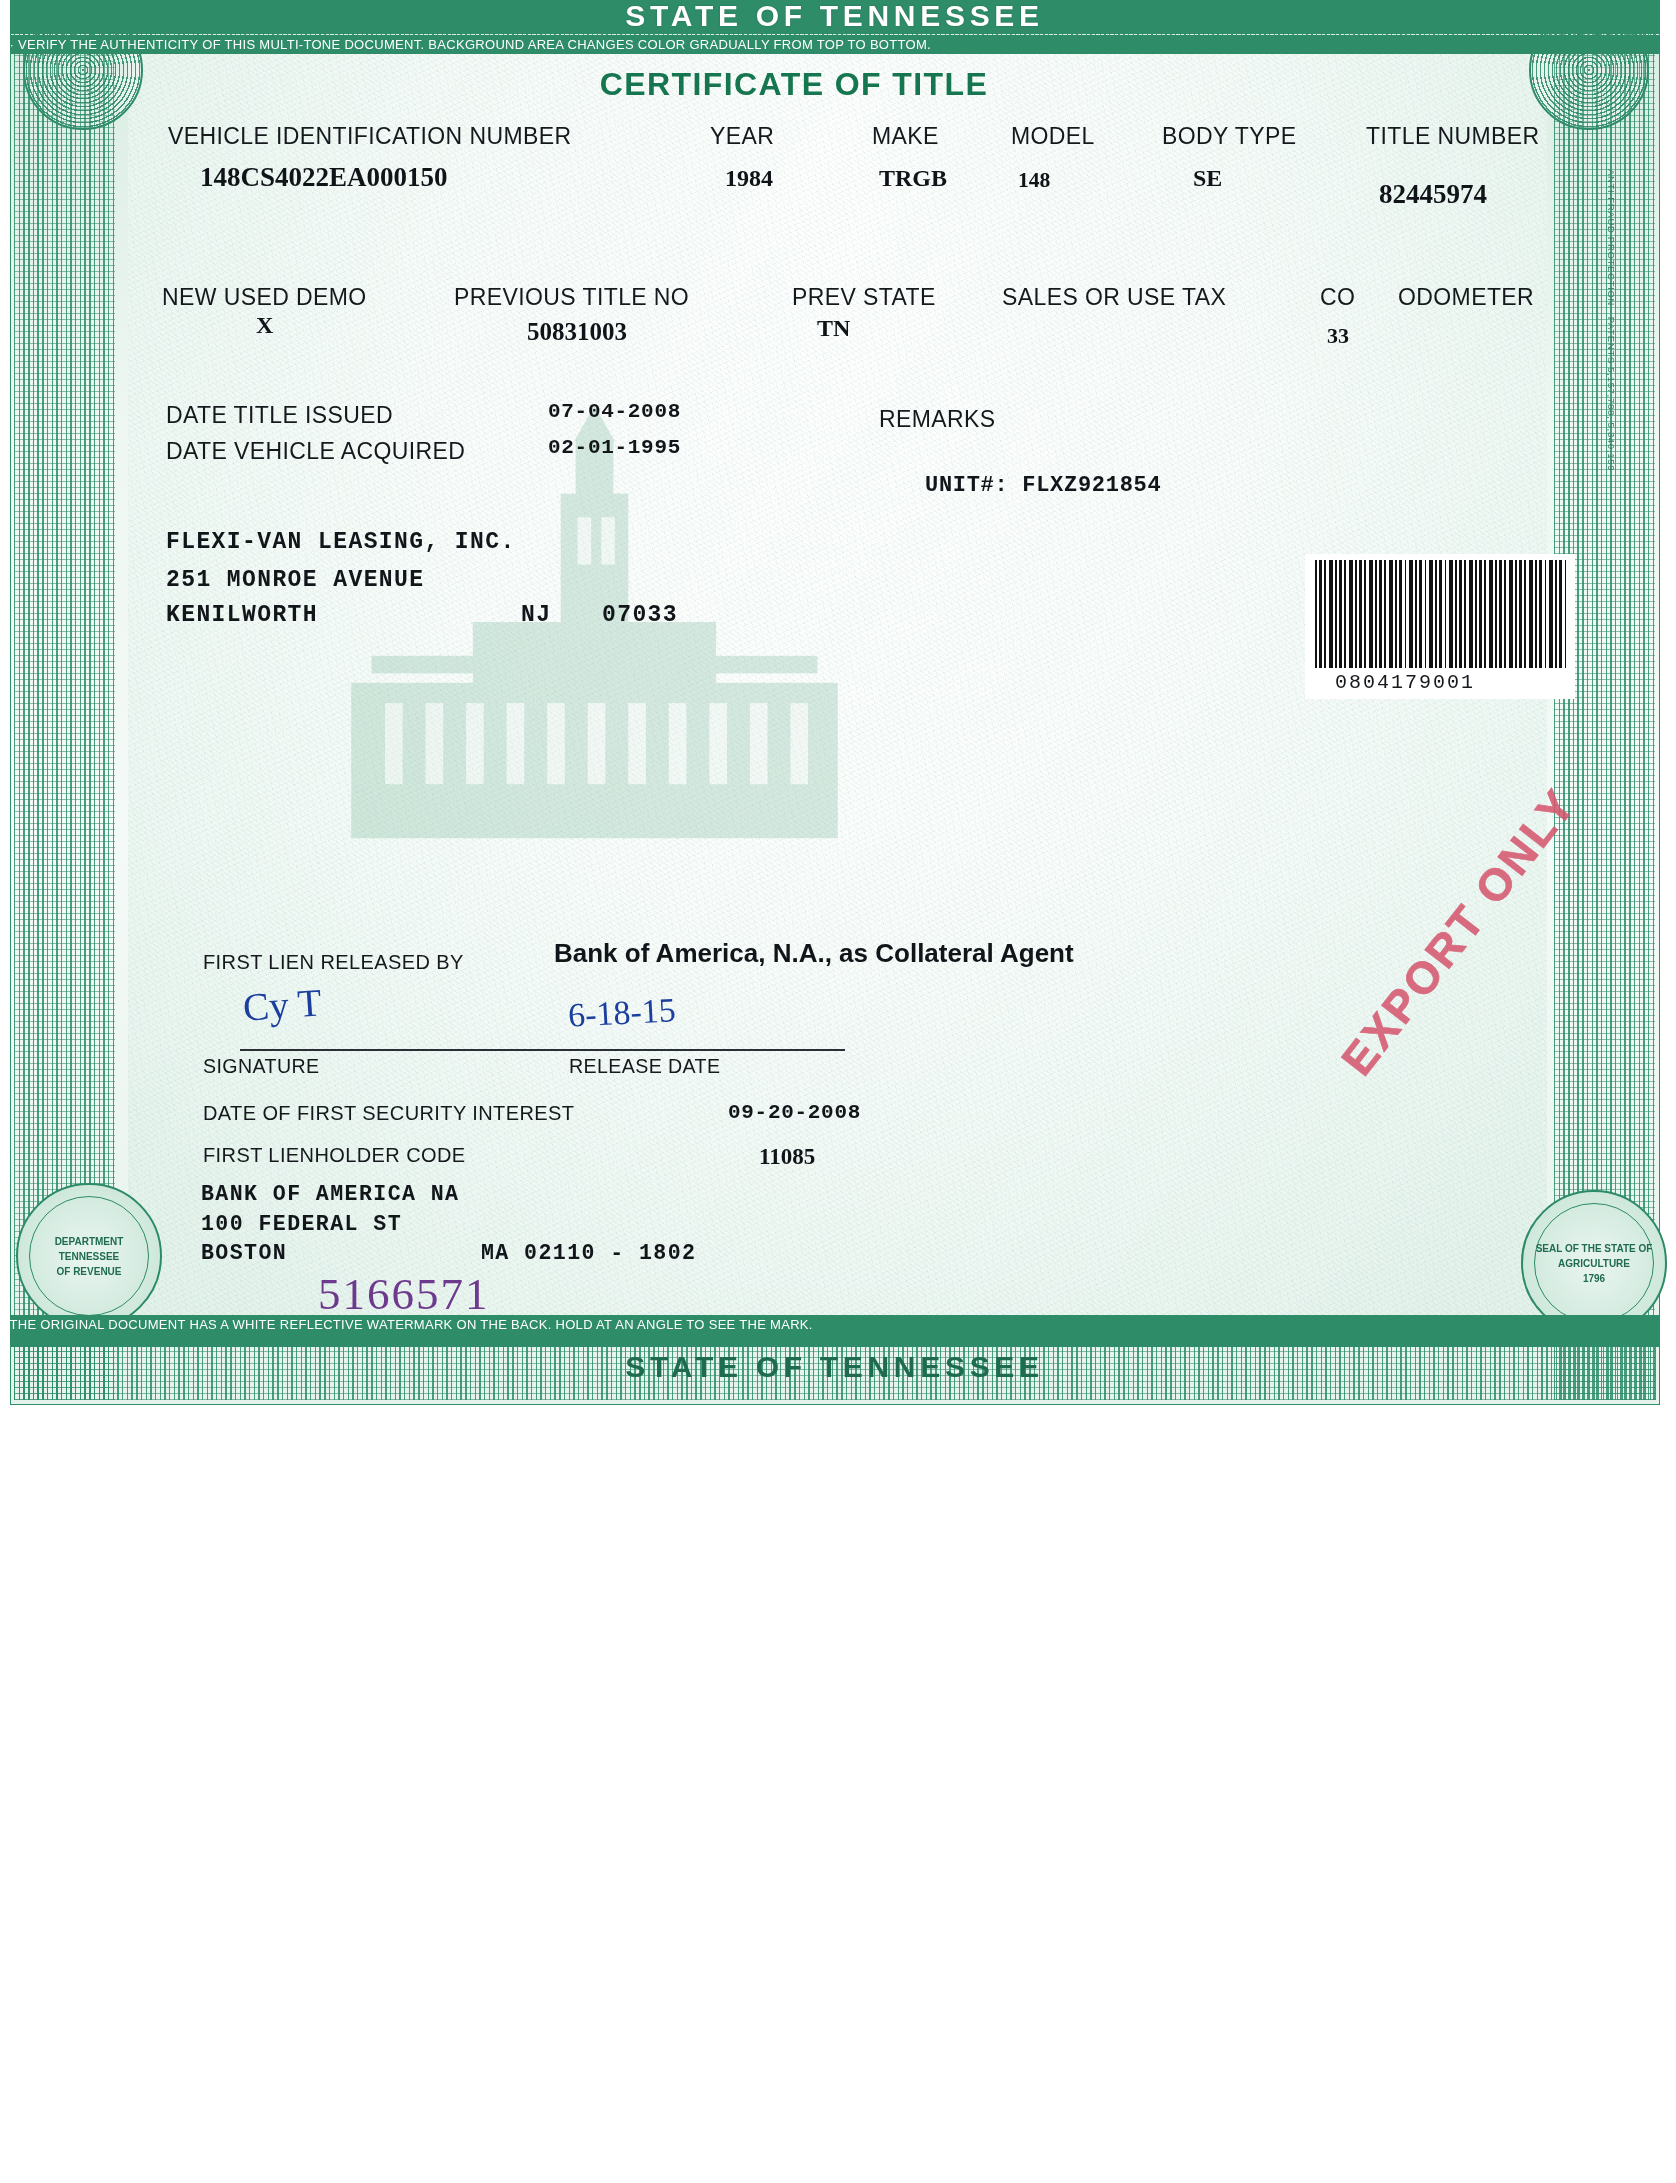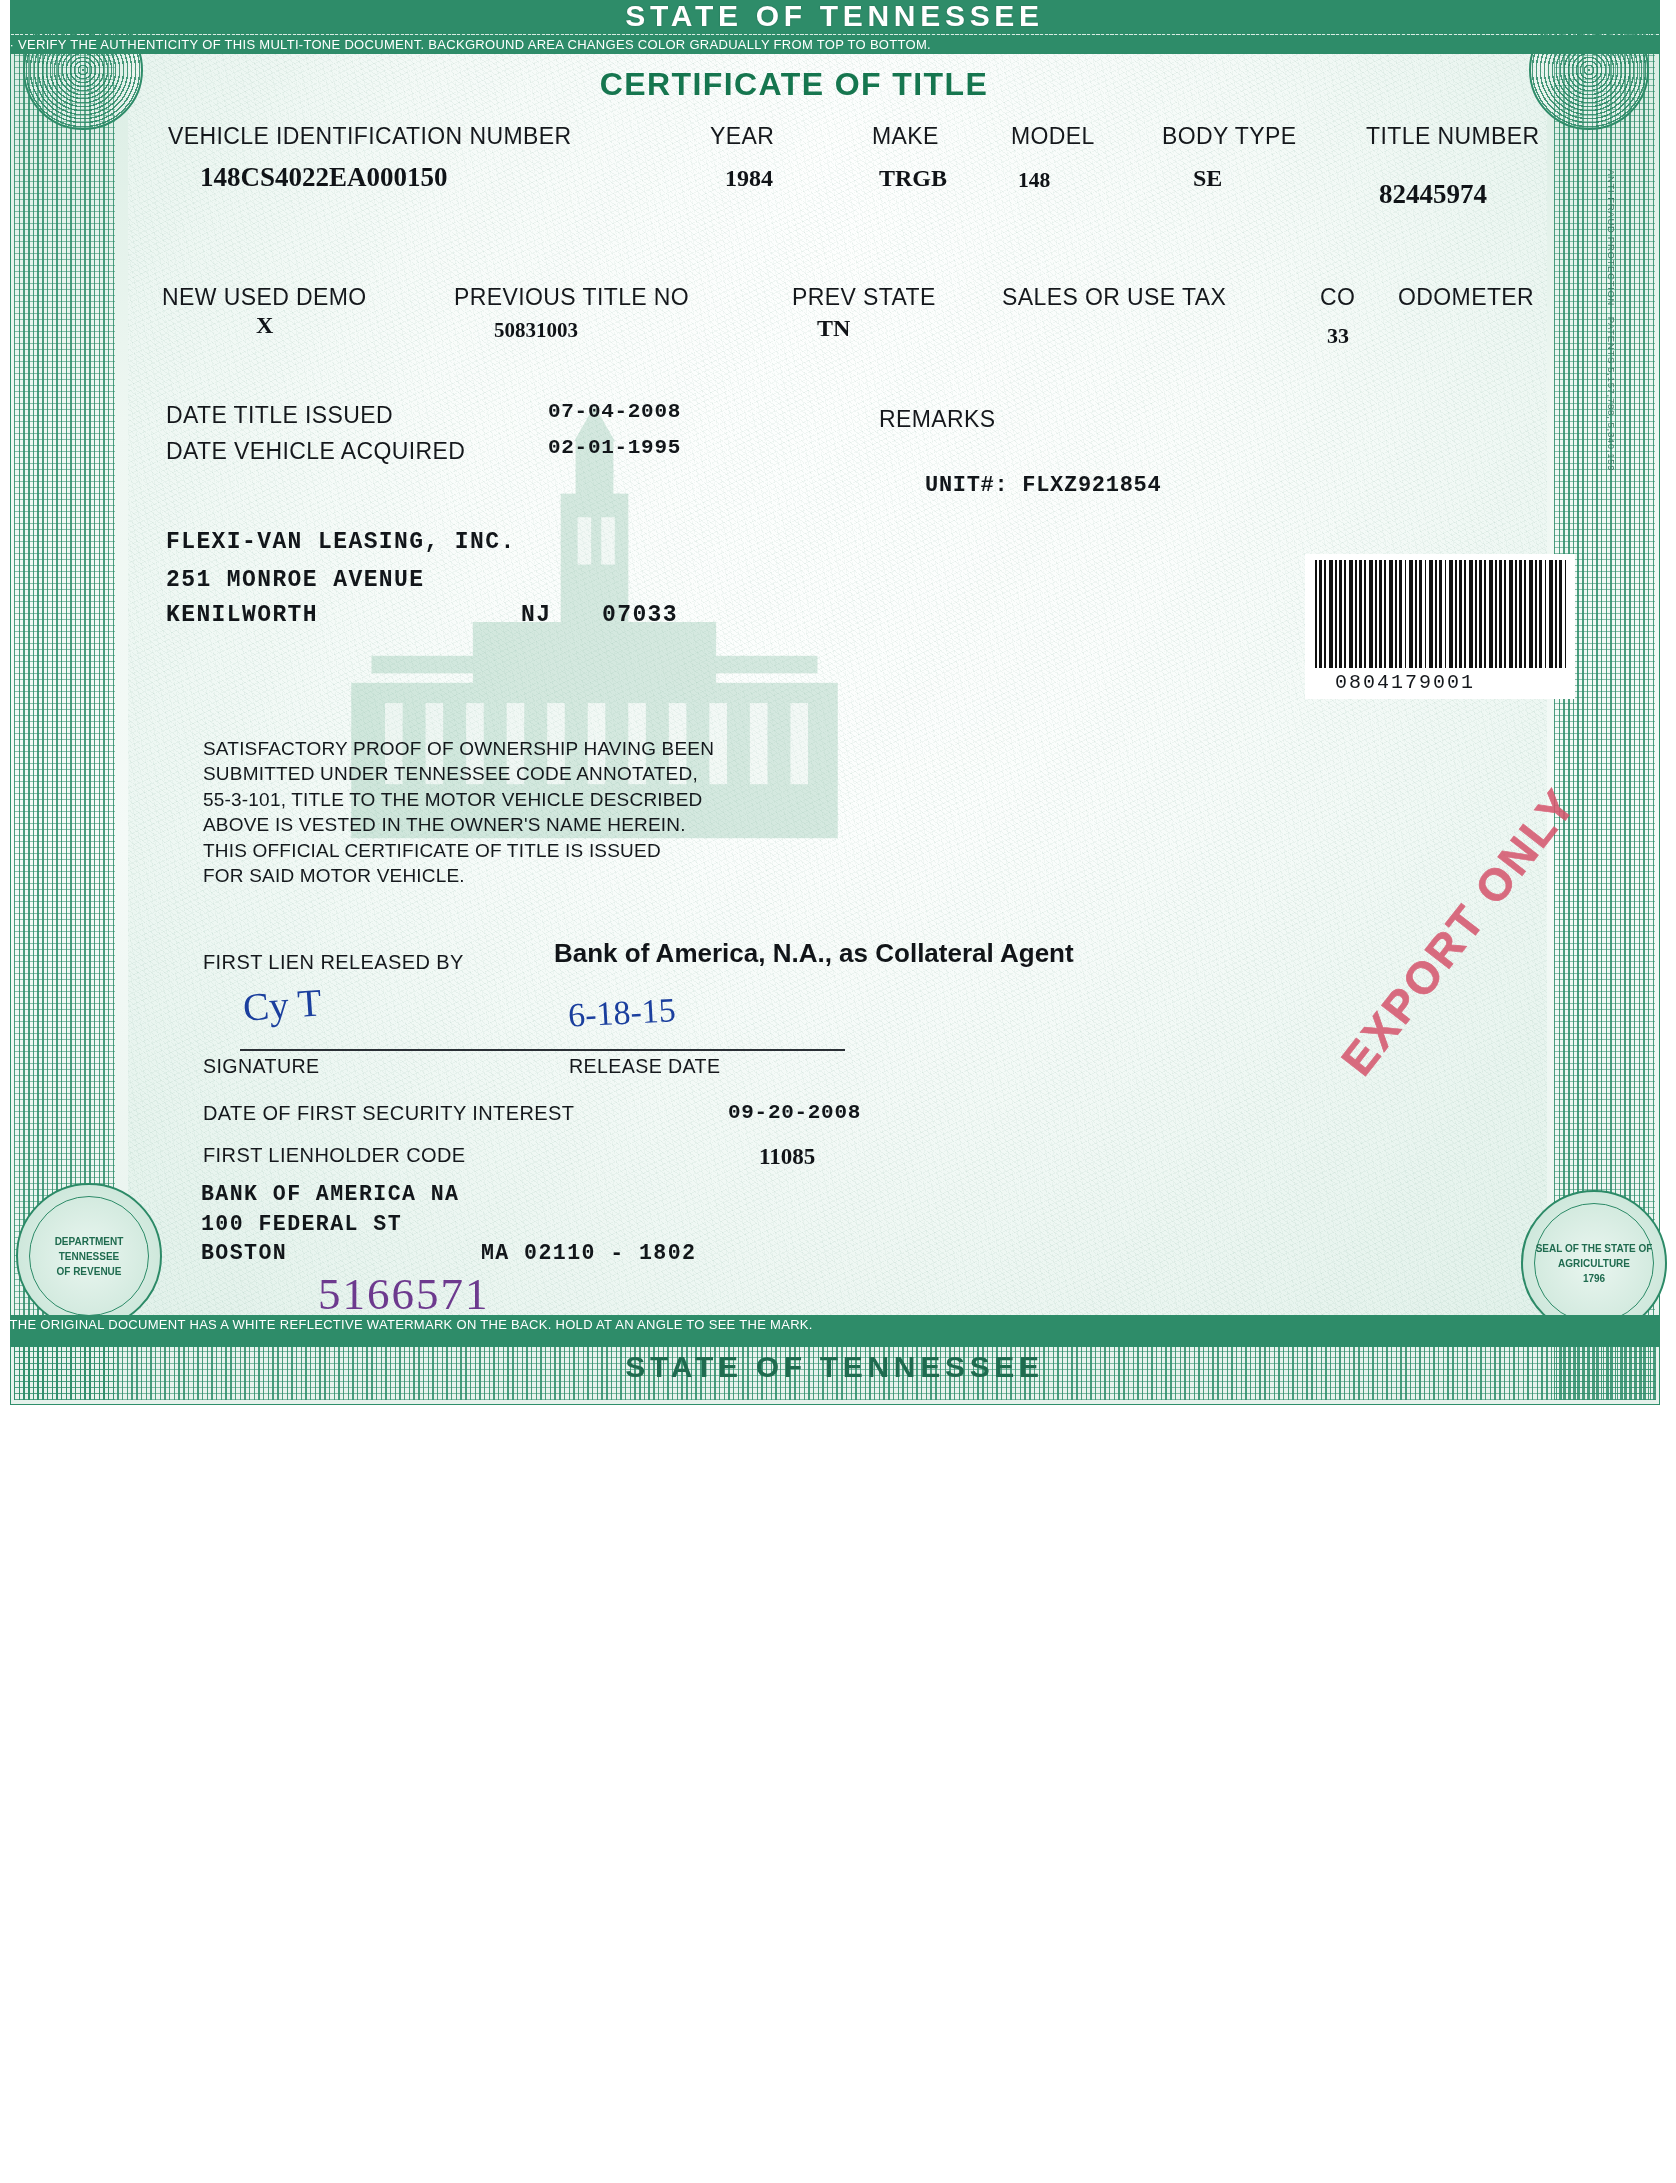--- a/index.html
+++ b/index.html
@@ -408,21 +408,21 @@
   <div class="val-serif" style="left:1379px; top:179px; font-size:27px;">82445974</div>
 
   <div class="lbl" style="left:162px; top:284px;">NEW  USED DEMO</div>
   <div class="lbl" style="left:454px; top:284px;">PREVIOUS TITLE NO</div>
   <div class="lbl" style="left:792px; top:284px;">PREV STATE</div>
   <div class="lbl" style="left:1002px; top:284px;">SALES OR USE TAX</div>
   <div class="lbl" style="left:1320px; top:284px;">CO</div>
   <div class="lbl" style="left:1398px; top:284px;">ODOMETER</div>
 
   <div class="val-serif" style="left:256px; top:312px;">X</div>
-  <div class="val-serif" style="left:494px; top:318px; font-size:21px;">50831003</div>
+  <div class="val-serif" style="left:527px; top:318px; font-size:25px;">50831003</div>
   <div class="val-serif" style="left:817px; top:315px;">TN</div>
   <div class="val-serif" style="left:1007px; top:318px; font-size:22px;"></div>
   <div class="val-serif" style="left:1327px; top:323px; font-size:22px;">33</div>
   <div class="val-serif" style="left:1406px; top:323px; font-size:22px;"></div>
 
   <div class="lbl" style="left:166px; top:402px;">DATE TITLE ISSUED</div>
   <div class="val-mono" style="left:548px; top:400px;">07-04-2008</div>
   <div class="lbl" style="left:166px; top:438px;">DATE VEHICLE ACQUIRED</div>
   <div class="val-mono" style="left:548px; top:436px;">02-01-1995</div>
 
@@ -432,26 +432,20 @@
   <div class="val-mono" style="left:166px; top:529px; font-size:23px; letter-spacing:1.4px;">FLEXI-VAN LEASING, INC.</div>
   <div class="val-mono" style="left:166px; top:567px; font-size:23px; letter-spacing:1.4px;">251 MONROE AVENUE</div>
   <div class="val-mono" style="left:166px; top:602px; font-size:23px; letter-spacing:1.4px;">KENILWORTH</div>
   <div class="val-mono" style="left:521px; top:602px; font-size:23px; letter-spacing:1.4px;">NJ</div>
   <div class="val-mono" style="left:602px; top:602px; font-size:23px; letter-spacing:1.4px;">07033</div>
 
   <div class="barcode-box"></div>
   <div class="barcode"></div>
   <div class="barcode-num">0804179001</div>
 
-  <div class="small-note" style="left:203px; top:736px; width:710px; white-space:pre-line; font-size:19px; line-height:1.34;">SATISFACTORY PROOF OF OWNERSHIP HAVING BEEN
-SUBMITTED UNDER TENNESSEE CODE ANNOTATED,
-55-3-101, TITLE TO THE MOTOR VEHICLE DESCRIBED
-ABOVE IS VESTED IN THE OWNER'S NAME HEREIN.
-THIS OFFICIAL CERTIFICATE OF TITLE IS ISSUED
-FOR SAID MOTOR VEHICLE.</div>
 
   <div class="lbl" style="left:203px; top:951px; font-size:20px;">FIRST LIEN RELEASED BY</div>
   <div class="bank-line" style="left:554px; top:938px;">Bank of America, N.A., as Collateral Agent</div>
 
   <div class="sig-ink" style="left:243px; top:982px;">Cy  T</div>
   <div class="date-ink" style="left:568px; top:994px;">6-18-15</div>
   <div class="sig-rule"></div>
 
   <div class="lbl" style="left:203px; top:1055px; font-size:19.6px;">SIGNATURE</div>
   <div class="lbl" style="left:569px; top:1055px; font-size:19.6px;">RELEASE DATE</div>

